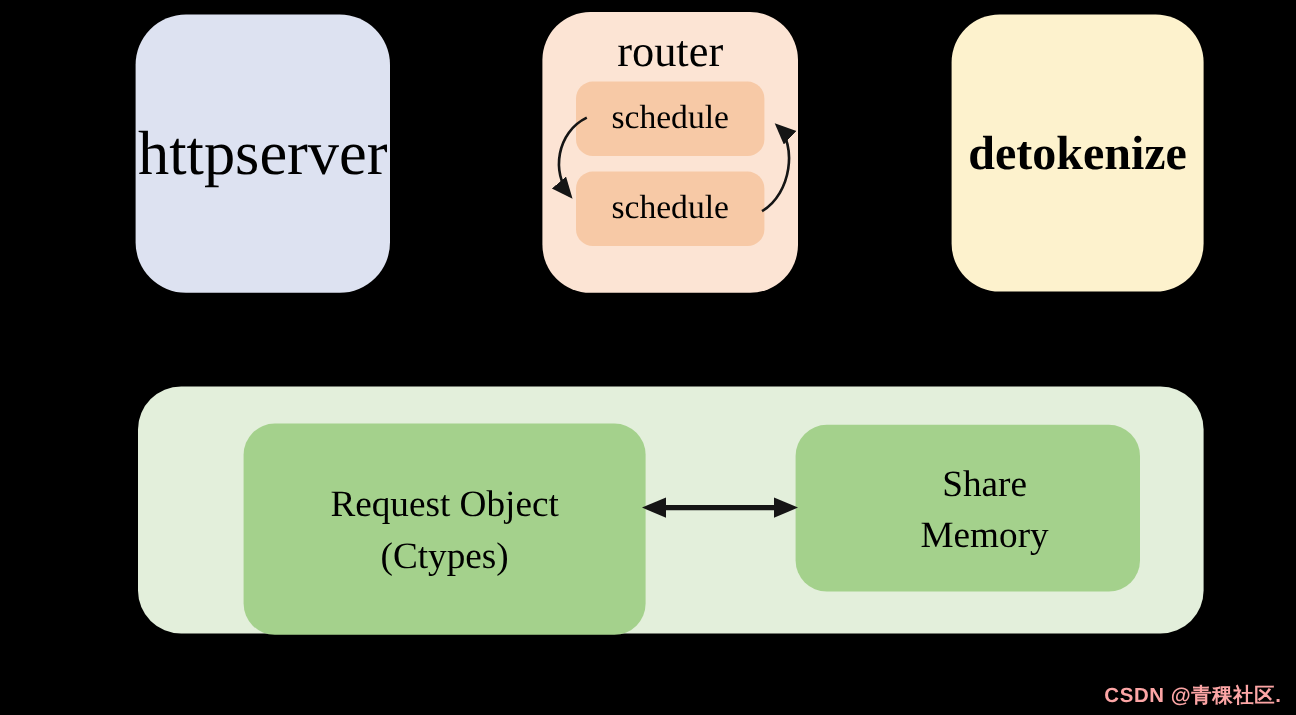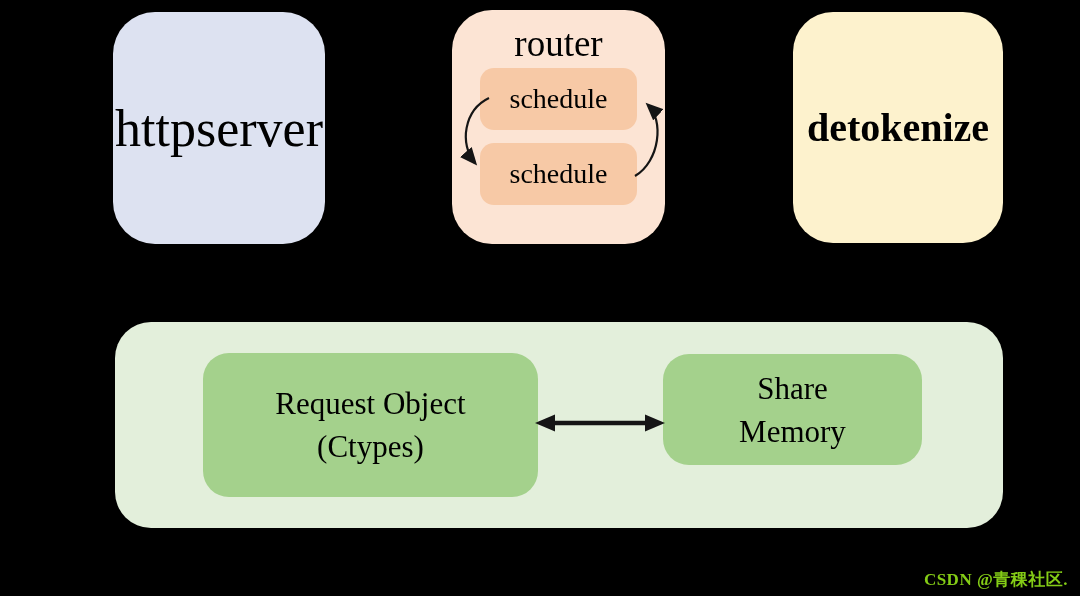--- a/index.html
+++ b/index.html
@@ -61,33 +61,33 @@
     left: 115px; top: 322px; width: 888px; height: 206px;
     background: #e3efdb; border-radius: 36px;
   }
   .green-child {
     position: absolute;
     background: #a4d18c; border-radius: 26px;
     display: flex; flex-direction: column;
     align-items: center; justify-content: center;
     font-size: 31px; line-height: 43px; text-align: center;
   }
-  .green-child.request { left: 88px; top: 31px; width: 335px; height: 144px; }
-  .green-child.share   { left: 548px; top: 32px; width: 259px; height: 111px; }
+  .green-child.request { left: 88px; top: 31px; width: 335px; height: 176px; }
+  .green-child.share   { left: 548px; top: 32px; width: 259px; height: 139px; padding-left: 28px; }
   .h-arrow {
     position: absolute; left: 418px; top: 89px; width: 134px; height: 24px;
     pointer-events: none;
   }
 
   
   .watermark {
     position: absolute; right: 12px; bottom: 5px;
-    font-family: Liberation Serif, serif;
+    font-family: Liberation Sans, sans-serif;
     font-size: 17px; font-weight: 600; letter-spacing: 0.5px;
-    color: #84cc16;
+    color: #fca5a5;
   }
 </style>
 </head>
 <body>
 
 <div class="stage">
 
   <div class="box httpserver">
     <span class="label">httpserver</span>
   </div>

